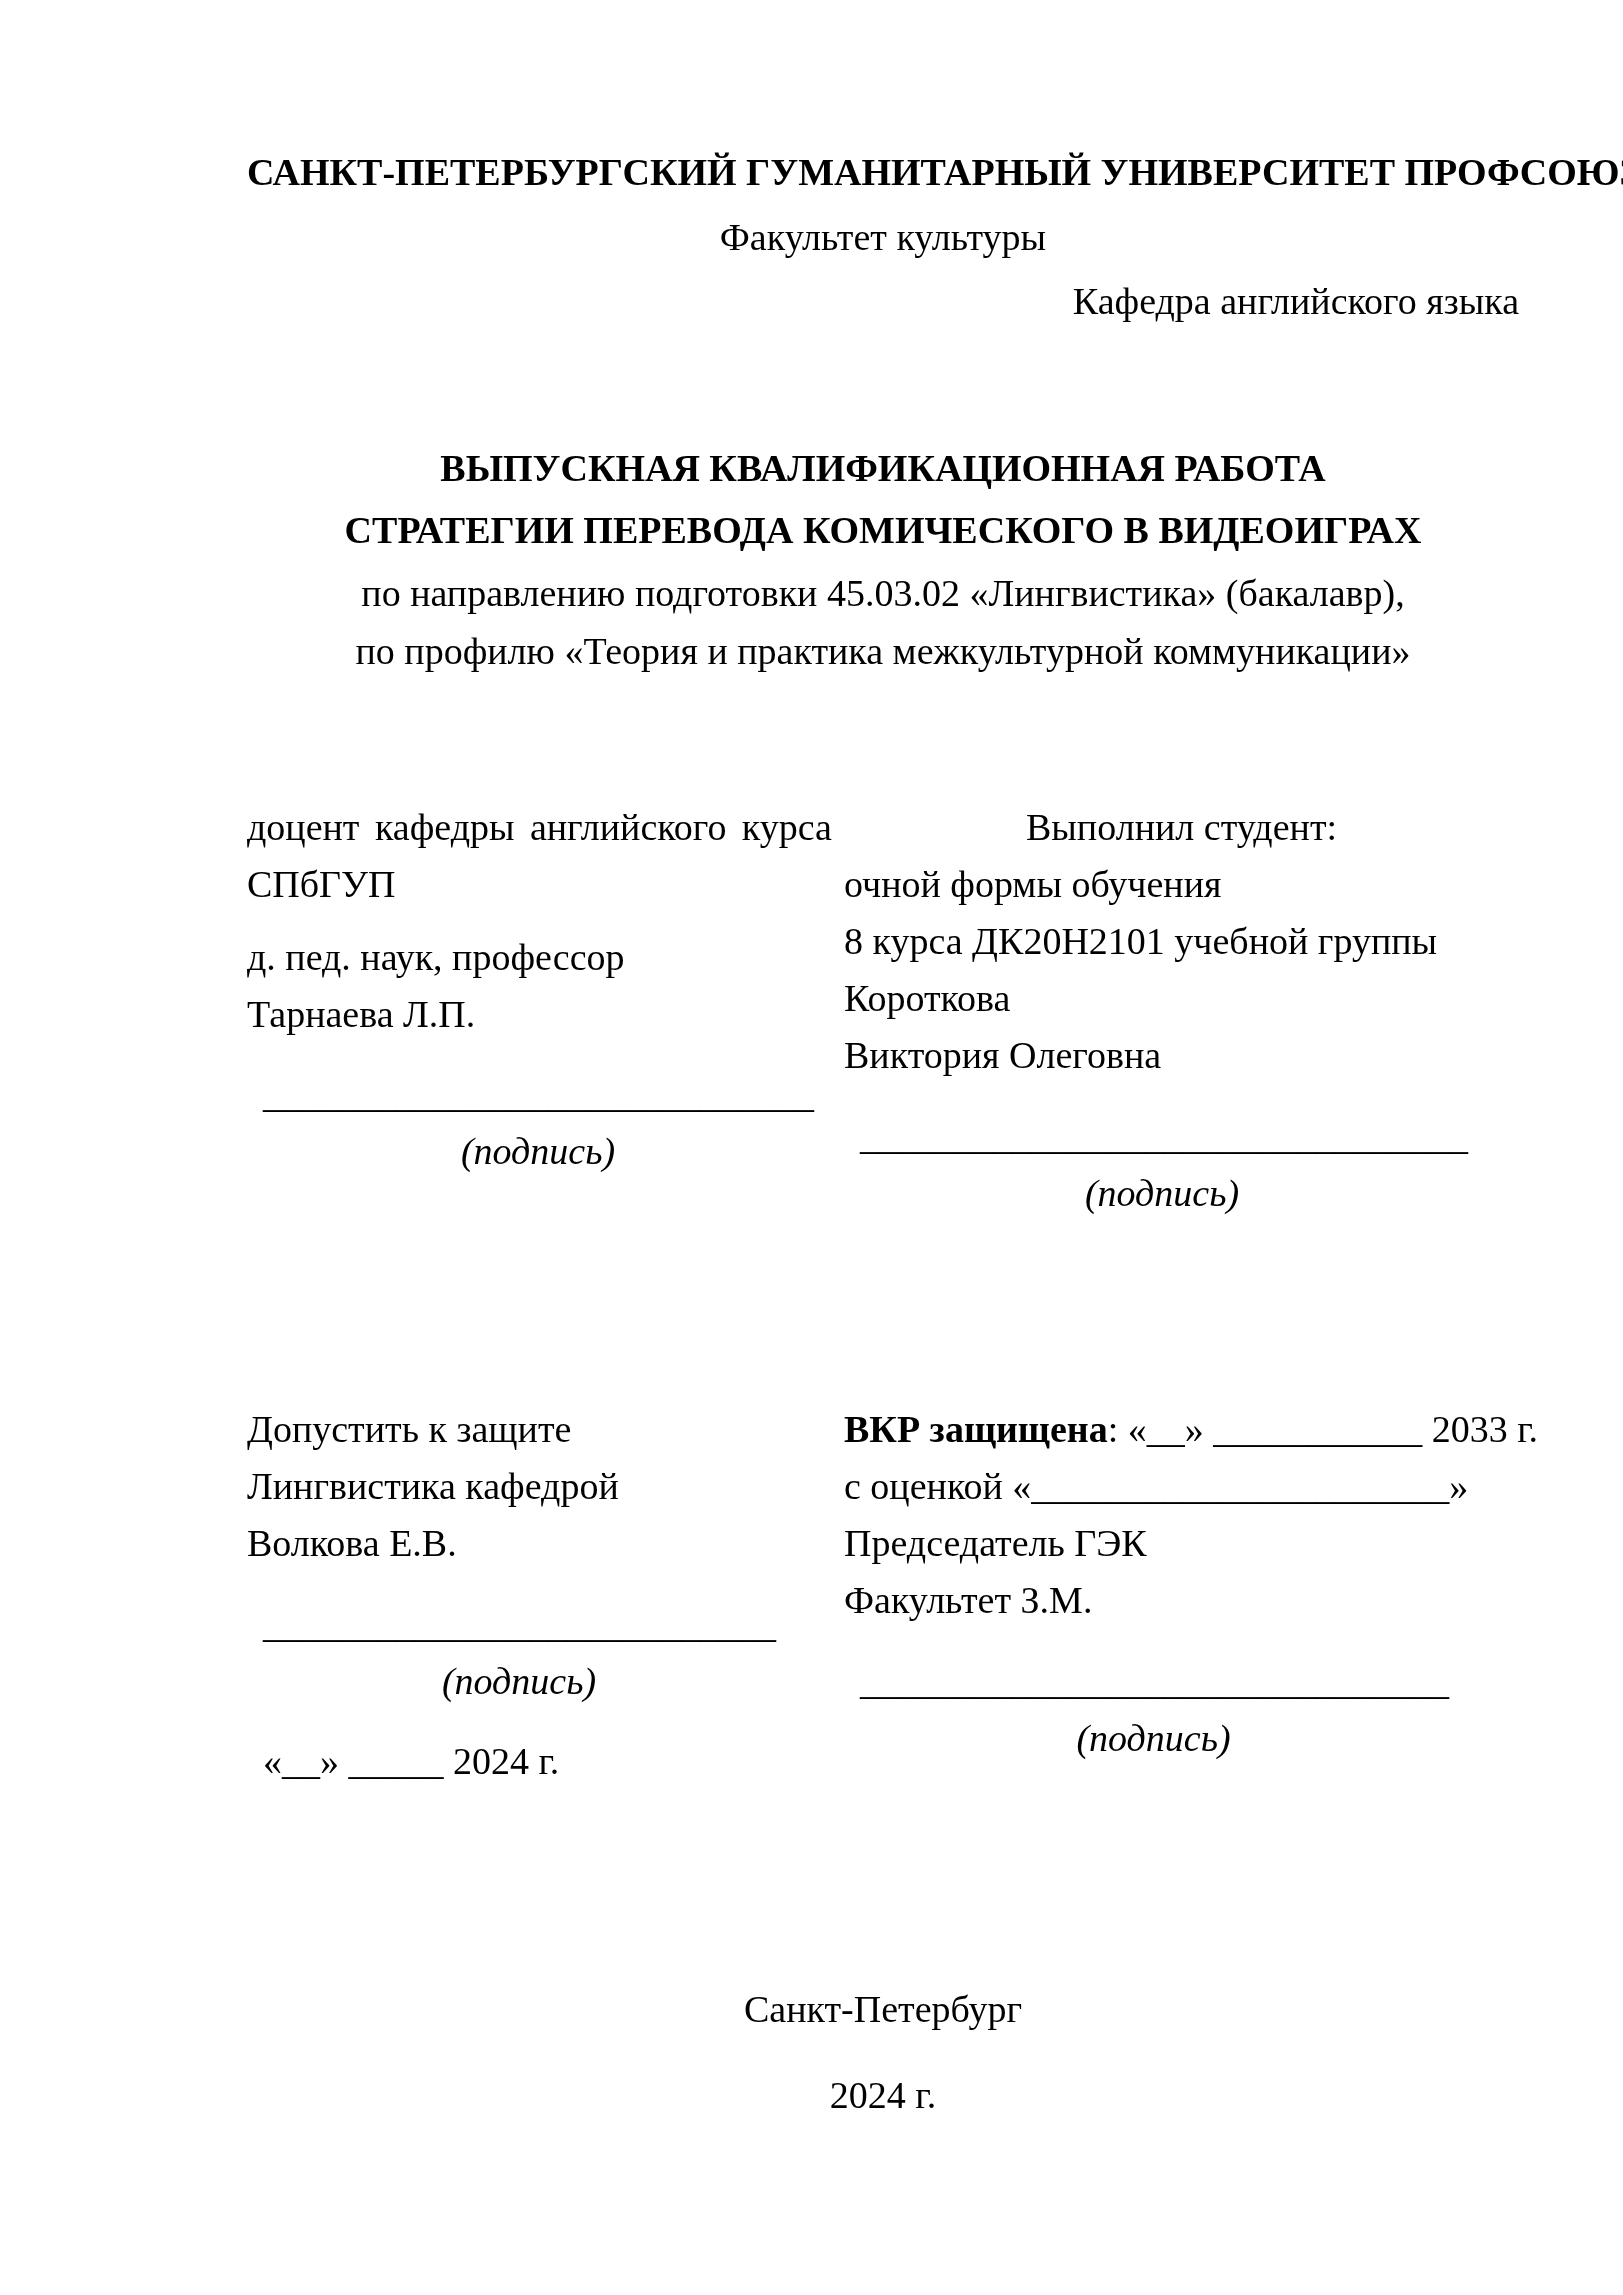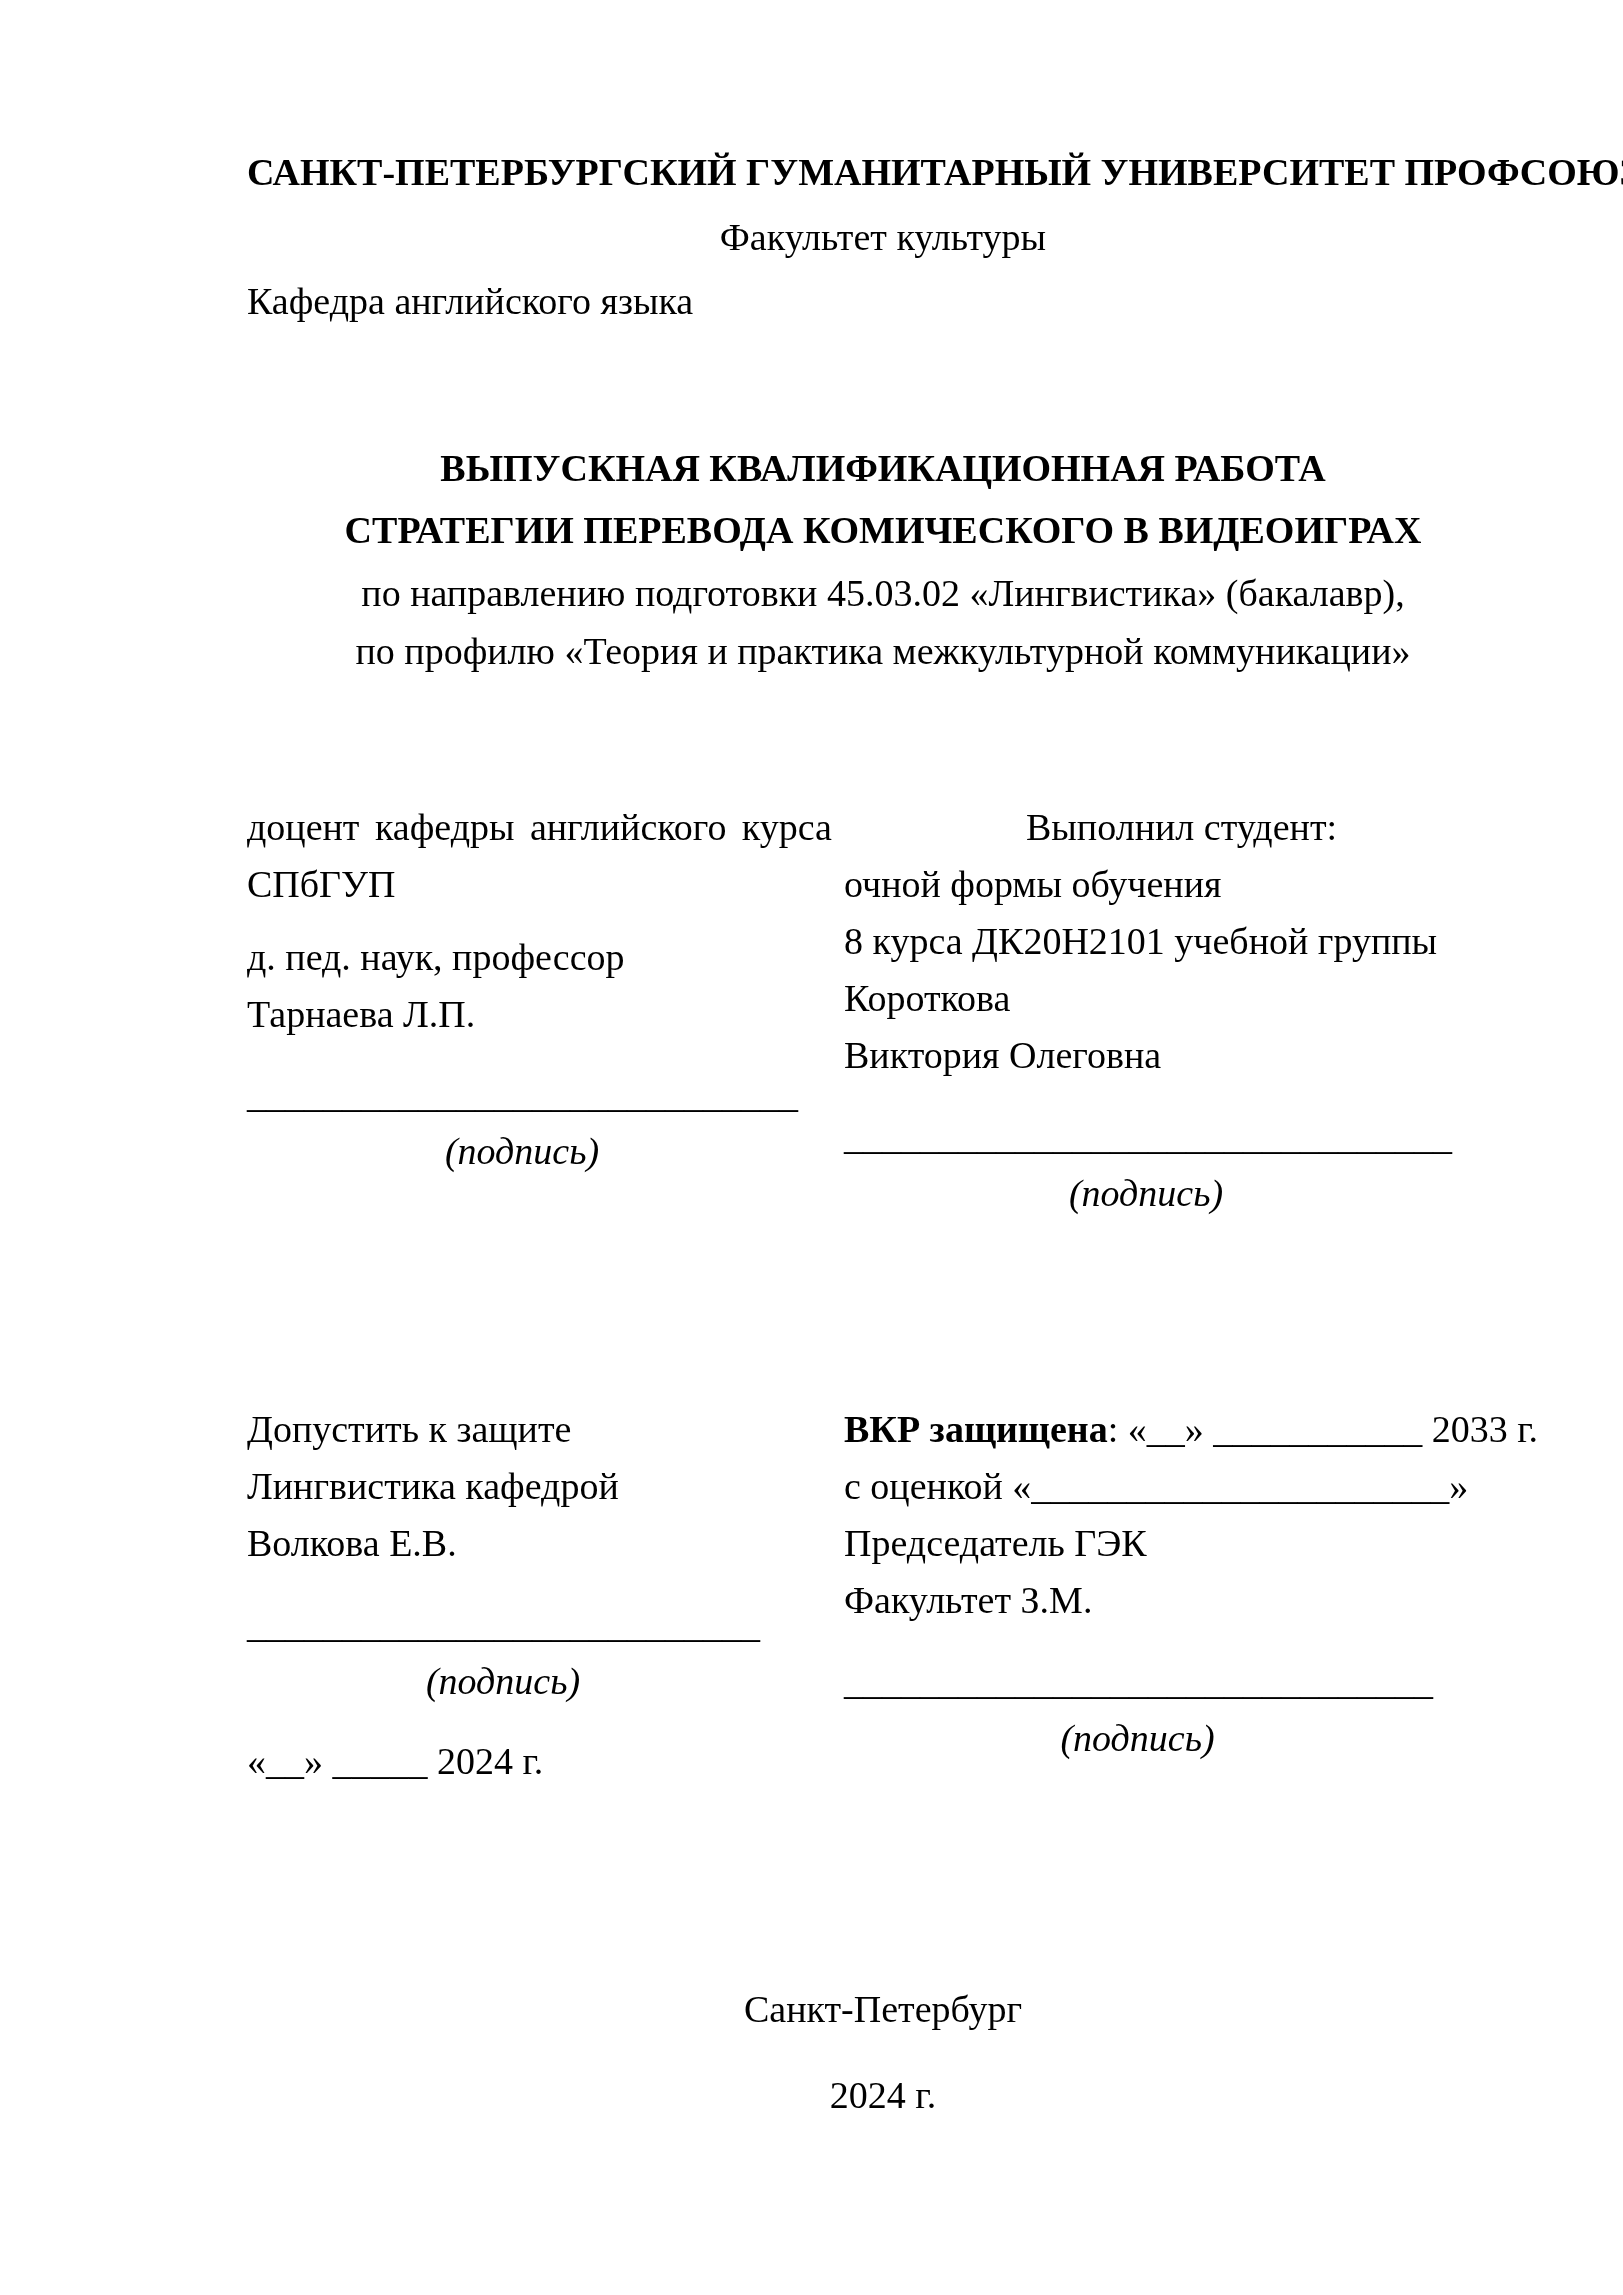--- a/index.html
+++ b/index.html
@@ -9,37 +9,37 @@
     height: 2295px;
     background: #ffffff;
     font-family: "Liberation Serif", "DejaVu Serif", serif;
     font-size: 38px;
     color: #000000;
     overflow: hidden;
   }
   .abs { position: absolute; }
   .content { left: 247px; width: 1272px; }
   .center { text-align: center; }
-  .right { text-align: left; }
+  .right { text-align: right; }
   .bold { font-weight: bold; }
   .italic { font-style: italic; }
   .nowrap { white-space: nowrap; }
   .line { line-height: 57px; min-height: 57px; }
   .cols {
     position: absolute;
     left: 247px;
     width: 1272px;
     display: flex;
     justify-content: space-between;
   }
   .col-left  { width: 585px; }
   .col-right { width: 675px; }
   .just { text-align: justify; }
   .gap-top-sm { margin-top: 15.7px; }
-  .gap-top-md { margin-top: 23.6px; }
+  .gap-top-md { margin-top: 23.6px; margin-left: 16px; }
   .sig-block-left  { width: 550px; text-align: center; }
   .sig-block-right { width: 604px; text-align: center; }
   .sig-block-admit { width: 512px; text-align: center; }
   .sig-block-chair { width: 587px; text-align: center; }
   .sig-line { line-height: 57px; min-height: 57px; letter-spacing: 0; }
 </style>
 </head>
 <body>
 
 <div class="page">

